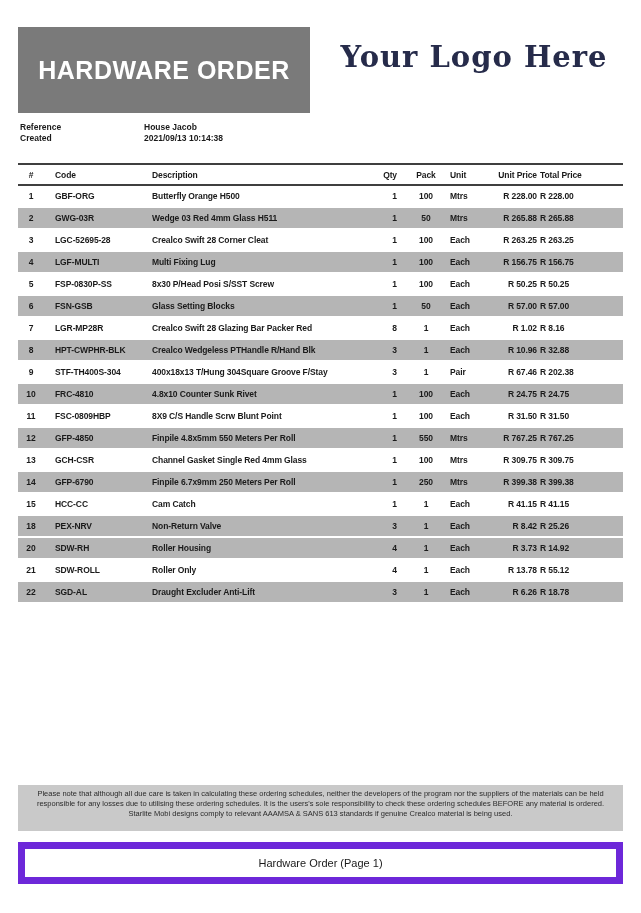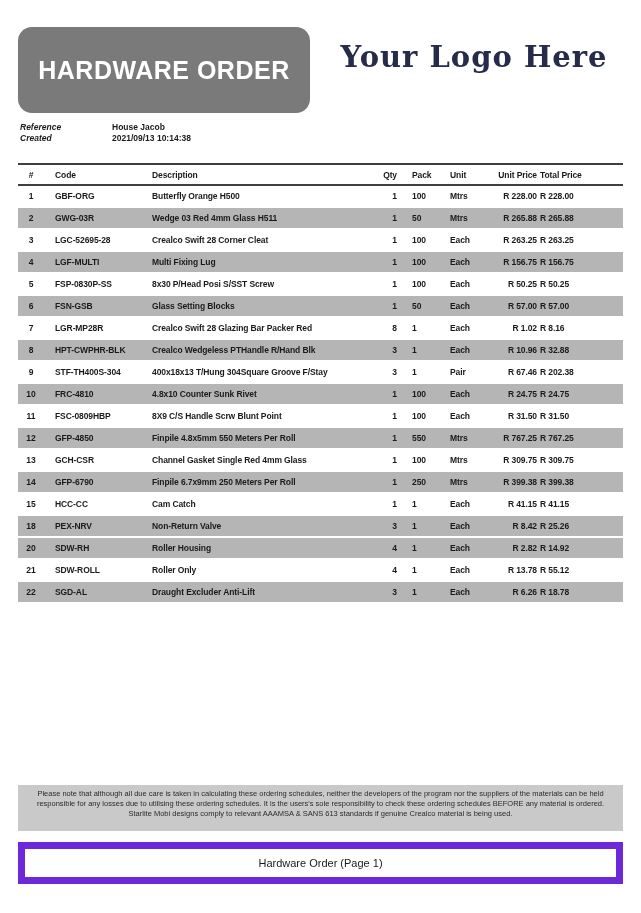--- a/index.html
+++ b/index.html
@@ -3,47 +3,47 @@
 <meta charset="utf-8">
 <style>
   * { margin:0; padding:0; box-sizing:border-box; }
   html,body { background:#e8e8e8; }
   body { width:641px; height:913px; position:relative; margin:0 auto;
          font-family:"Liberation Sans", sans-serif; color:#1a1a1a; }
   .page { position:absolute; left:0; top:0; width:641px; height:913px; background:#ffffff; overflow:hidden; }
 
   
   .title-box { position:absolute; left:18px; top:27px; width:292px; height:86px;
-               background:var(--title-bg,#7a7a7a); display:flex; align-items:center; justify-content:center;border-radius:14px; }
+               background:var(--title-bg,#7a7a7a); display:flex; align-items:center; justify-content:center; }
   .title-box h1 { color:#ffffff; font-size:25px; font-weight:bold; letter-spacing:.5px; white-space:nowrap; }
 
   
   .logo { position:absolute; left:325px; top:38px; width:298px; text-align:center; color:var(--logo-navy,#262b4a); }
   .logo-text { font-family:"DejaVu Serif", serif; font-weight:bold;
                font-size:29px; line-height:38px; letter-spacing:1px; }
   .logo-sub { font-size:11.5px; line-height:15px; letter-spacing:.2px; }
 
   
   .meta { position:absolute; left:20px; top:122px; font-size:8.5px; line-height:11px; }
   .meta-row { display:flex; }
-  .meta-label { width:92px; font-weight:bold;font-style:italic; }
+  .meta-label { width:124px; font-weight:bold; }
   .meta-value { font-weight:bold; }
 
   
   table.order { position:absolute; left:18px; top:163px; width:605px;
                 border-collapse:collapse; table-layout:fixed;
                 font-size:8.5px; letter-spacing:-0.1px; font-weight:bold; }
   table.order thead tr { height:21px; border-top:2px solid #3f3f3f; border-bottom:2px solid #3f3f3f; }
   table.order tbody tr { height:22px; }
   table.order th, table.order td { overflow:hidden; white-space:nowrap; vertical-align:middle; }
   .c-num   { text-align:center; }
   .c-code  { text-align:left;  padding-left:11px; }
   .c-desc  { text-align:left;  padding-left:11px; }
   .c-qty   { text-align:right; padding-right:3px; }
-  .c-pack  { text-align:left;  padding-left:12px; }
+  .c-pack  { text-align:center;  padding-left:12px; }
   .c-unit  { text-align:left;  padding-left:10px; }
   .c-uprice{ text-align:right; padding-right:3px; }
   .c-tprice{ text-align:left; padding-right:1px; }
   table.order tbody tr.stripe td { background:var(--row-stripe,#b5b5b5);
       border-top:2px solid #ffffff; border-bottom:2px solid #ffffff; }
 
   
   .disclaimer { position:absolute; left:18px; top:785px; width:605px; min-height:46px;
                 background:var(--disclaimer-bg,#c9c9c9); color:#2b2b2b;
                 font-size:7.5px; line-height:10px; text-align:center; padding:4px 12px; }
@@ -262,21 +262,21 @@
           <td class="c-uprice">R 8.42</td>
           <td class="c-tprice">R 25.26</td>
         </tr>
         <tr class="stripe">
           <td class="c-num">20</td>
           <td class="c-code">SDW-RH</td>
           <td class="c-desc">Roller Housing</td>
           <td class="c-qty">4</td>
           <td class="c-pack">1</td>
           <td class="c-unit">Each</td>
-          <td class="c-uprice">R 2.82</td>
+          <td class="c-uprice">R 3.73</td>
           <td class="c-tprice">R 14.92</td>
         </tr>
         <tr>
           <td class="c-num">21</td>
           <td class="c-code">SDW-ROLL</td>
           <td class="c-desc">Roller Only</td>
           <td class="c-qty">4</td>
           <td class="c-pack">1</td>
           <td class="c-unit">Each</td>
           <td class="c-uprice">R 13.78</td>

